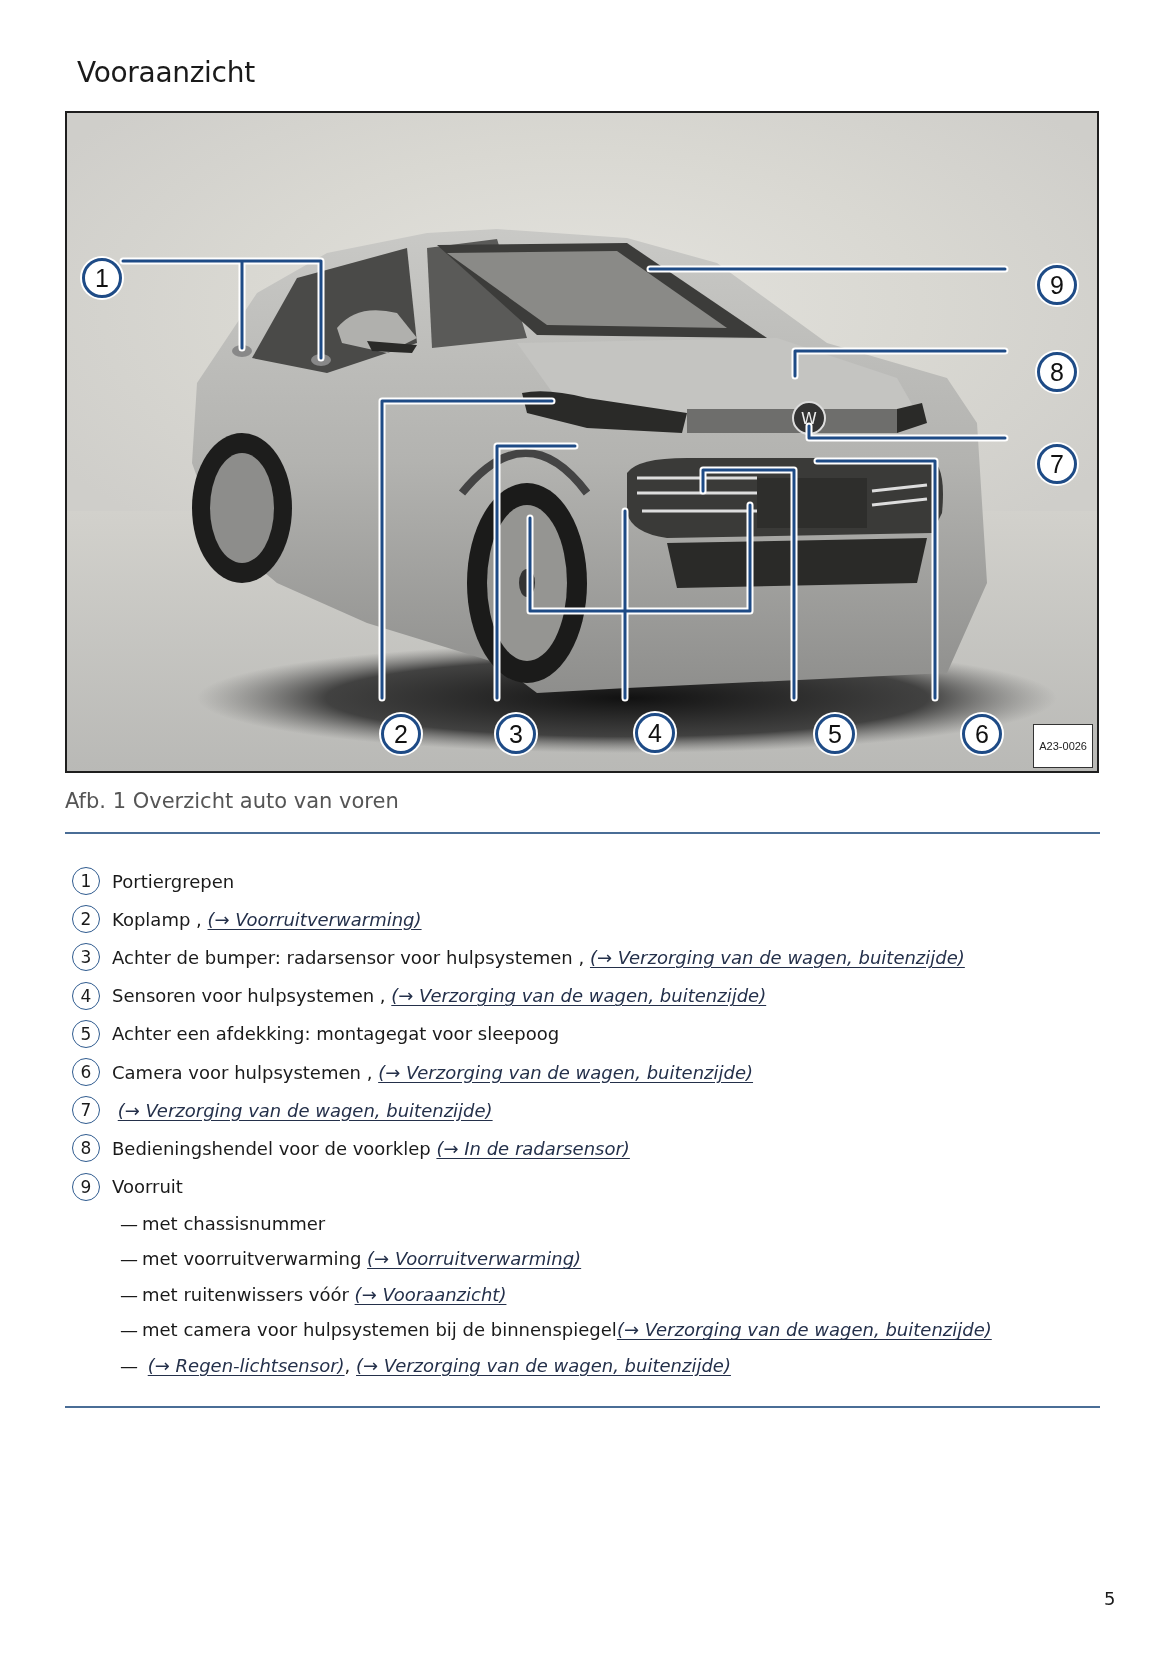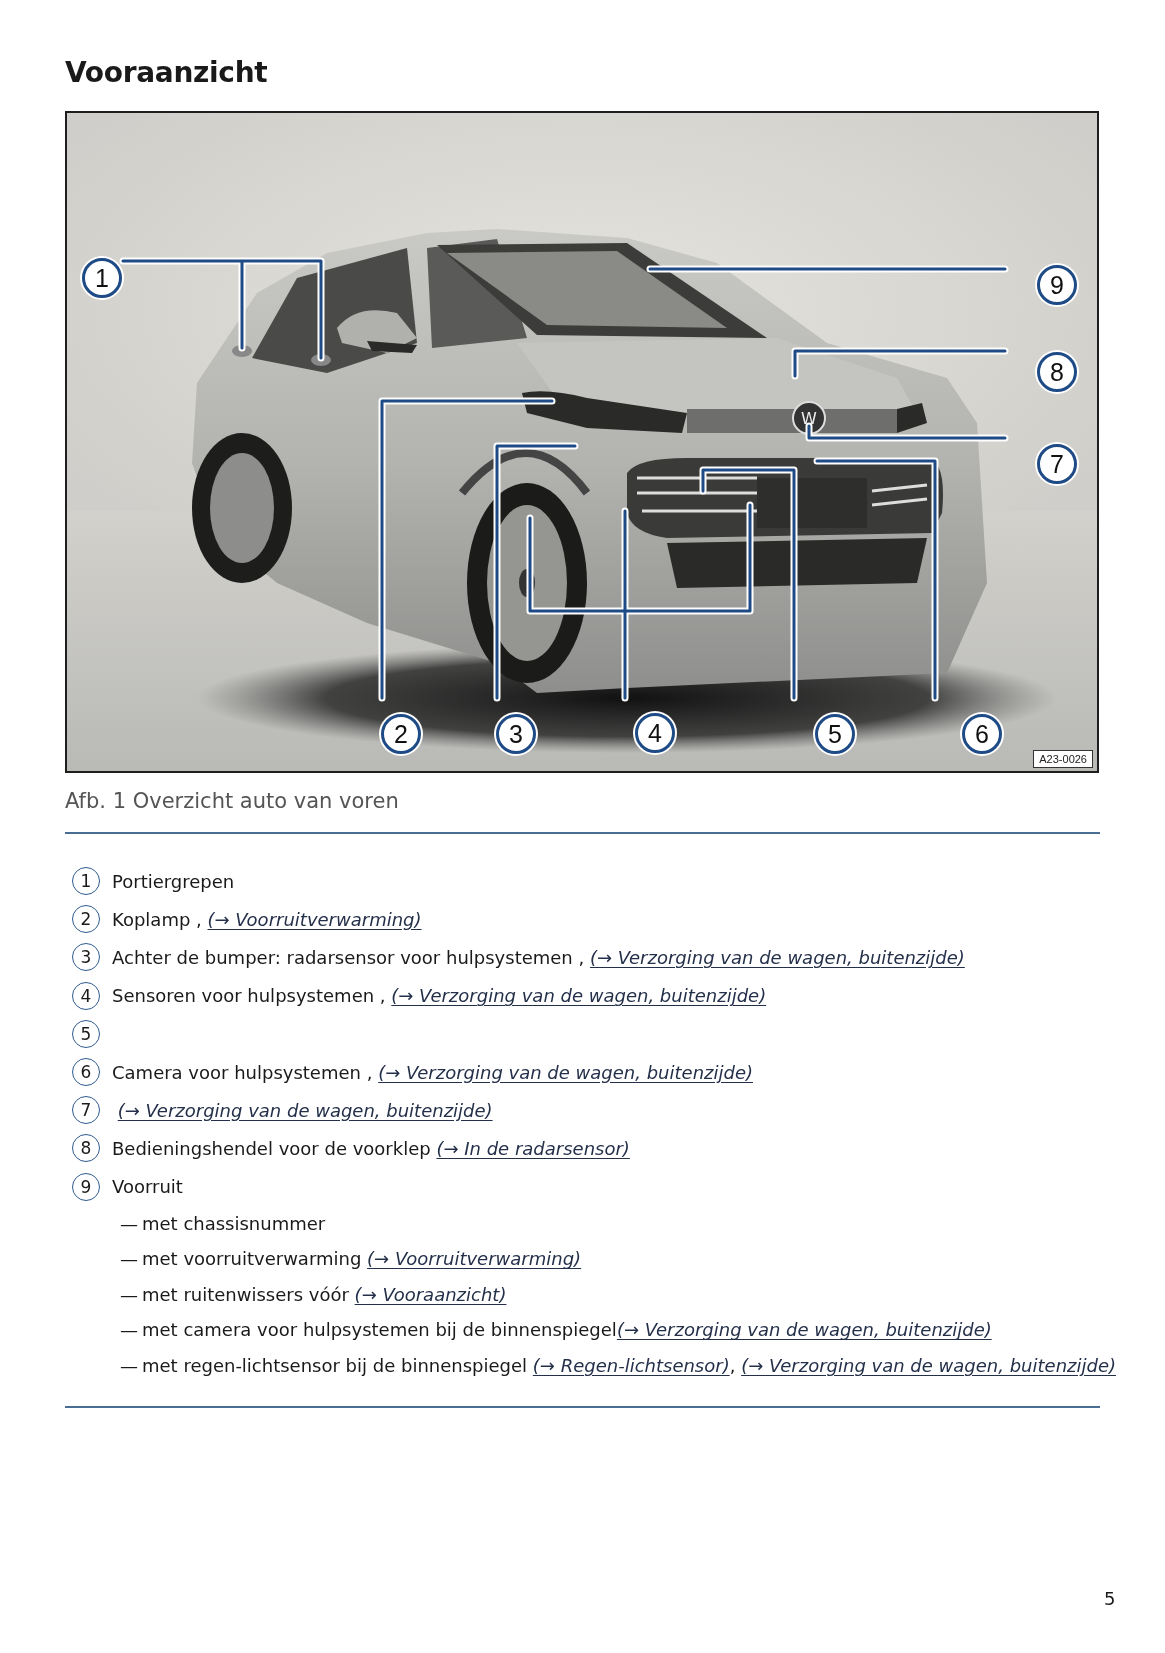--- a/index.html
+++ b/index.html
@@ -1,22 +1,22 @@
 <!DOCTYPE html>
 <html><head>
 <meta charset="utf-8">
 <style>
   html,body{margin:0;padding:0;background:#fff;}
   body{width:1165px;height:1653px;position:relative;overflow:hidden;font-family:"DejaVu Sans","Liberation Sans",sans-serif;color:#1a1a1a;}
-  .title{position:absolute;left:65px;top:56px;font-size:28px;font-weight:bold;letter-spacing:-0.3px;text-align:right;}
+  .title{position:absolute;left:77px;top:56px;font-size:28px;font-weight:normal;letter-spacing:-0.3px;text-align:right;}
   .figure{position:absolute;left:65px;top:111px;width:1034px;height:662px;border:2px solid #1e1e1e;box-sizing:border-box;overflow:hidden;
     background:radial-gradient(ellipse 60% 45% at 50% 30%, #e4e3de 0%, #d9d8d2 55%, #cfceca 100%);}
   .figure .floor{position:absolute;left:0;right:0;bottom:0;height:260px;background:linear-gradient(#d2d1cc 0%, #b9b9b6 100%);}
   .figure svg{position:absolute;left:0;top:0;}
-  .fig-id{position:absolute;right:4px;bottom:3px;background:#fff;border:1px solid #333;font-family:"Liberation Sans",sans-serif;font-size:11px;padding:2px 5px;color:#222;}
+  .fig-id{position:absolute;right:4px;bottom:3px;background:#fff;border:1px solid #333;font-family:"Liberation Sans",sans-serif;font-size:11px;padding:15px 5px;color:#222;}
   .caption{position:absolute;left:65px;top:789px;font-size:21px;color:#555;}
   .hr{position:absolute;left:65px;width:1035px;height:2px;background:#4a6d96;}
   .list{position:absolute;left:72px;top:862px;width:1080px;}
   .row{height:38.2px;display:flex;align-items:center;font-size:18px;white-space:nowrap;}
   .num{width:28px;height:28px;border:1.6px solid #2f5b8f;border-radius:50%;box-sizing:border-box;display:flex;align-items:center;justify-content:center;font-size:17px;margin-right:12px;flex:none;}
   .sub{padding-left:48px;height:35.5px;}
   .dash{margin-right:4px;}
   .link{font-style:italic;text-decoration:underline;color:#24304a;text-underline-offset:3px;}
   .pagenum{position:absolute;left:1104px;top:1588px;font-size:18px;}
 </style>
@@ -143,20 +143,21 @@
   <div class="row">
     <span class="num">3</span>
     <span>Achter de bumper: radarsensor voor hulpsystemen ,</span>&nbsp;<a class="link">(→ Verzorging van de wagen, buitenzijde)</a>
   </div>
   <div class="row">
     <span class="num">4</span>
     <span>Sensoren voor hulpsystemen ,</span>&nbsp;<a class="link">(→ Verzorging van de wagen, buitenzijde)</a>
   </div>
   <div class="row">
     <span class="num">5</span>
+    <span>Achter een afdekking: montagegat voor sleepoog</span>
   </div>
   <div class="row">
     <span class="num">6</span>
     <span>Camera voor hulpsystemen ,</span>&nbsp;<a class="link">(→ Verzorging van de wagen, buitenzijde)</a>
   </div>
   <div class="row">
     <span class="num">7</span>
     &nbsp;<a class="link">(→ Verzorging van de wagen, buitenzijde)</a>
   </div>
   <div class="row">
@@ -180,19 +181,19 @@
     <span class="dash">—</span>
     <span>met ruitenwissers vóór</span>&nbsp;<a class="link">(→ Vooraanzicht)</a>
   </div>
   <div class="row sub">
     <span class="dash">—</span>
     <span>met camera voor hulpsystemen bij de binnenspiegel</span>
       <a class="link">(→ Verzorging van de wagen, buitenzijde)</a>
   </div>
   <div class="row sub">
     <span class="dash">—</span>
-    <span>met regen-lichtsensor bij de binnenspiegel</span>&nbsp;<a class="link">(→ Regen-lichtsensor)</a><span style="white-space:pre">, </span><a class="link">(→ Verzorging van de wagen, buitenzijde)</a>
+    &nbsp;<a class="link">(→ Regen-lichtsensor)</a><span style="white-space:pre">, </span><a class="link">(→ Verzorging van de wagen, buitenzijde)</a>
   </div>
 </div>
 
 <div class="hr" style="top:1406px;"></div>
 
 <div class="pagenum">5</div>
 
 </body></html>

